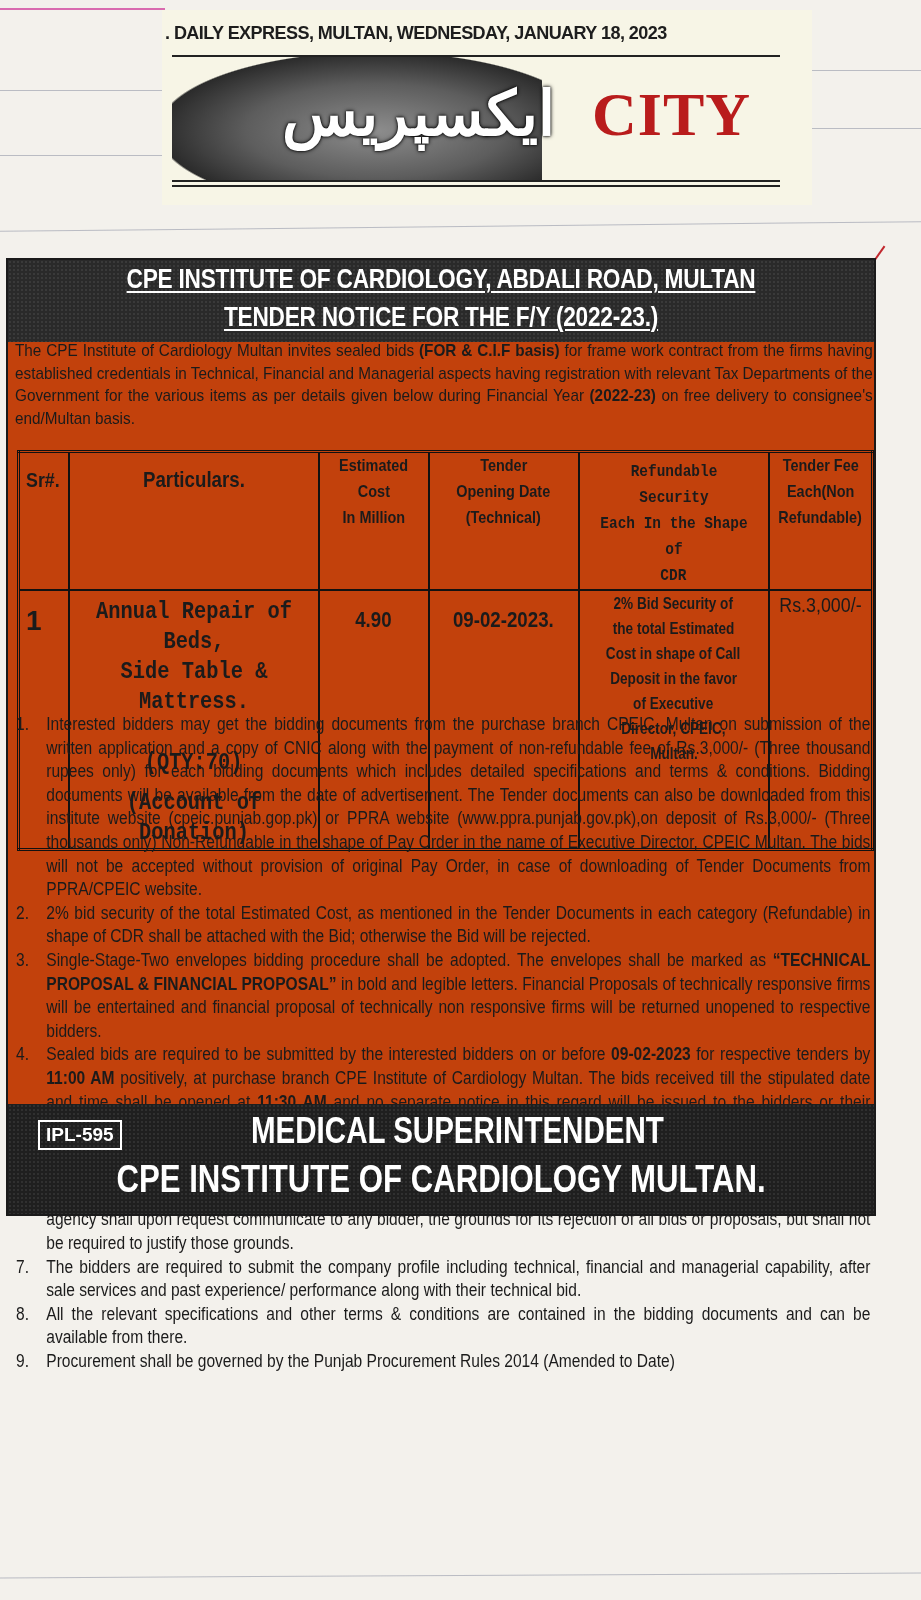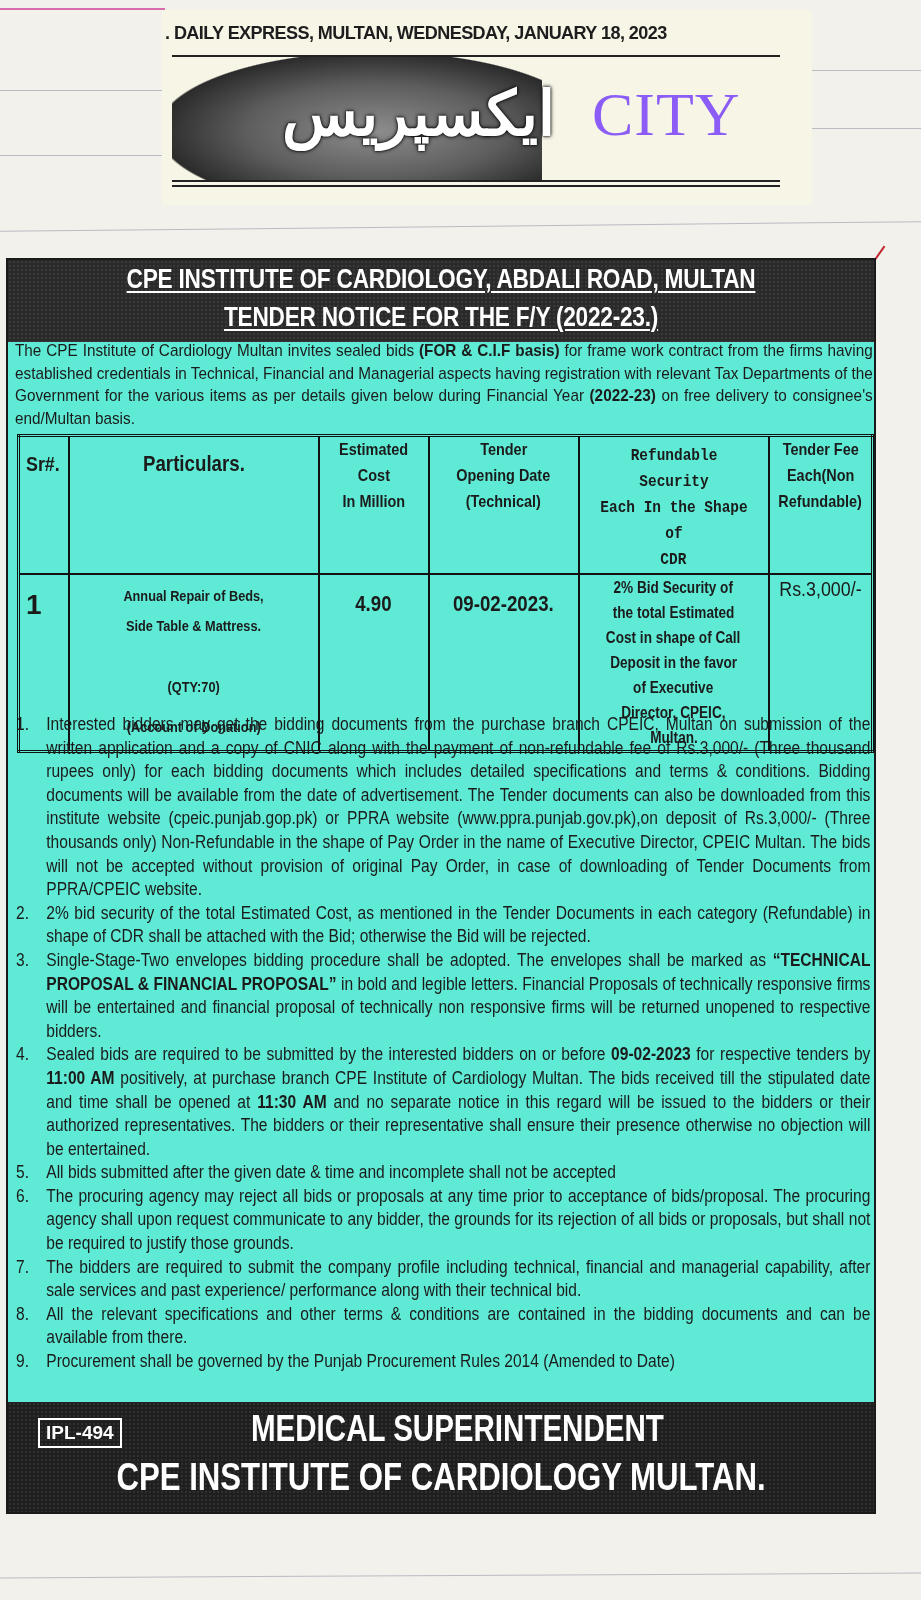--- a/index.html
+++ b/index.html
@@ -32,29 +32,29 @@
       position: absolute; left: 0; top: 0; width: 370px; height: 123px;
       background: radial-gradient(ellipse at 55% 60%, #8d8d8d 0%, #5d5d5d 45%, #2b2b2b 75%, #f7f5e6 76%);
     }
     .masthead .globe .urdu {
       position: absolute; left: 110px; top: 20px; font-size: 62px; color: #fff;
       font-family: Liberation Serif, serif; font-weight: bold;
       text-shadow: 0 0 2px #000, 0 0 4px #000;
     }
     .section-title {
       position: absolute; left: 420px; top: 22px;
-      font-family: "Liberation Serif", serif; font-weight: normal; font-size: 62px; color: #8b5cf6;
+      font-family: "Liberation Serif", serif; font-weight: bold; font-size: 62px; color: #b91c1c;
       letter-spacing: 1px;
     }
     .mast-sub { position: absolute; left: 172px; top: 185px; width: 608px; border-top: 2px solid #222; }
 
     
     .notice {
-      position: absolute; left: 6px; top: 258px; width: 870px; height: 1256px;
-      background: #5eead4; border: 2px solid #1a1a1a; box-sizing: border-box;
+      position: absolute; left: 6px; top: 258px; width: 870px; height: 958px;
+      background: #c2410c; border: 2px solid #1a1a1a; box-sizing: border-box;
     }
     .notice-head {
       position: absolute; left: 0; top: 0; width: 100%; height: 82px;
       background: #2a2a2a;
       background-image: radial-gradient(#3a3a3a 1px, transparent 1px);
       background-size: 4px 4px;
     }
     .nh-line {
       position: absolute; left: 0; width: 100%; text-align: center;
       color: #fff; font-weight: bold; font-size: 27px; text-decoration: underline;
@@ -65,34 +65,34 @@
     .nh-line.l2 { top: 42px; }
     .intro {
       position: absolute; left: 7px; top: 80px; width: 858px;
       font-size: 17px; line-height: 22.5px; text-align: justify;
       transform: scaleX(.9); transform-origin: left top; width: 953px;
     }
     .intro b { font-weight: bold; }
 
     
     .tbl {
-      position: absolute; left: 9px; top: 174px; width: 854px; height: 258px;
+      position: absolute; left: 9px; top: 190px; width: 854px; height: 258px;
       border-collapse: collapse; table-layout: fixed;
       border: 3px double #111;
     }
     .tbl th, .tbl td { border: 2px solid #111; vertical-align: top; text-align: center; padding: 0; }
     .tbl th { height: 86px; font-weight: bold; font-size: 17px; line-height: 26px; }
     .tbl th .sq { display: inline-block; transform: scaleX(.85); }
     .c-sr { width: 50px; } .c-part { width: 250px; } .c-cost { width: 110px; }
     .c-date { width: 150px; } .c-sec { width: 190px; } .c-fee { width: 104px; }
     .th-sr { font-size: 21px !important; text-align: left !important; padding-left: 3px !important; vertical-align: top; padding-top: 14px !important; }
     .th-part { font-size: 22px !important; padding-top: 14px !important; }
     .th-sec { font-size: 17px !important; padding-top: 6px !important; font-family: Liberation Mono, monospace; }
     .td-sr { font-size: 28px; font-weight: bold; text-align: left !important; padding-left: 6px !important; padding-top: 14px !important; }
-    .td-part { font-size: 15px; font-weight: bold; line-height: 30px; padding-top: 6px !important; }
+    .td-part { font-size: 24px; font-weight: bold; line-height: 30px; padding-top: 6px !important; font-family: Liberation Mono, monospace; }
     .td-part .qty, .td-part .acct { display: block; margin-top: 31px; }
     .td-part .acct { margin-top: 10px; }
     .td-cost, .td-date { font-size: 22px; font-weight: bold; padding-top: 16px !important; }
     .td-sec { font-size: 16px; font-weight: bold; line-height: 25px; padding-top: 0px !important; margin-left: 36px; }
     .td-fee { font-size: 21px; font-weight: normal; padding-top: 2px !important; margin-top: 7px; }
     .sq { display: inline-block; transform: scaleX(.85); }
 
     
     .terms {
       position: absolute; left: 8px; top: 453px; width: 960px;
@@ -218,19 +218,19 @@
     <div class="term"><span class="num">3.</span><span>Single-Stage-Two envelopes bidding procedure shall be adopted. The envelopes shall be marked as </span><b>“TECHNICAL PROPOSAL &amp; FINANCIAL PROPOSAL”</b><span> in bold and legible letters. Financial Proposals of technically responsive firms will be entertained and financial proposal of technically non responsive firms will be returned unopened to respective bidders.</span></div>
     <div class="term"><span class="num">4.</span><span>Sealed bids are required to be submitted by the interested bidders on or before </span><b>09-02-2023</b><span> for respective tenders by </span><b>11:00 AM</b><span> positively, at purchase branch CPE Institute of Cardiology Multan. The bids received till the stipulated date and time shall be opened at </span><b>11:30 AM</b><span> and no separate notice in this regard will be issued to the bidders or their authorized representatives. The bidders or their representative shall ensure their presence otherwise no objection will be entertained.</span></div>
     <div class="term"><span class="num">5.</span><span>All bids submitted after the given date &amp; time and incomplete shall not be accepted</span></div>
     <div class="term"><span class="num">6.</span><span>The procuring agency may reject all bids or proposals at any time prior to acceptance of bids/proposal. The procuring agency shall upon request communicate to any bidder, the grounds for its rejection of all bids or proposals, but shall not be required to justify those grounds.</span></div>
     <div class="term"><span class="num">7.</span><span>The bidders are required to submit the company profile including technical, financial and managerial capability, after sale services and past experience/ performance along with their technical bid.</span></div>
     <div class="term"><span class="num">8.</span><span>All the relevant specifications and other terms &amp; conditions are contained in the bidding documents and can be available from there.</span></div>
     <div class="term"><span class="num">9.</span><span>Procurement shall be governed by the Punjab Procurement Rules 2014 (Amended to Date)</span></div>
   </div>
 
   <div class="sign">
-    <div class="ipl">IPL-494</div>
+    <div class="ipl">IPL-595</div>
     <div class="sign-l1">MEDICAL SUPERINTENDENT</div>
     <div class="sign-l2">CPE INSTITUTE OF CARDIOLOGY MULTAN.</div>
   </div>
 </div>
 
 <div class="rule" style="left:0;top:1575px;width:921px;transform:rotate(-0.3deg);"></div>
 
 </body></html>

